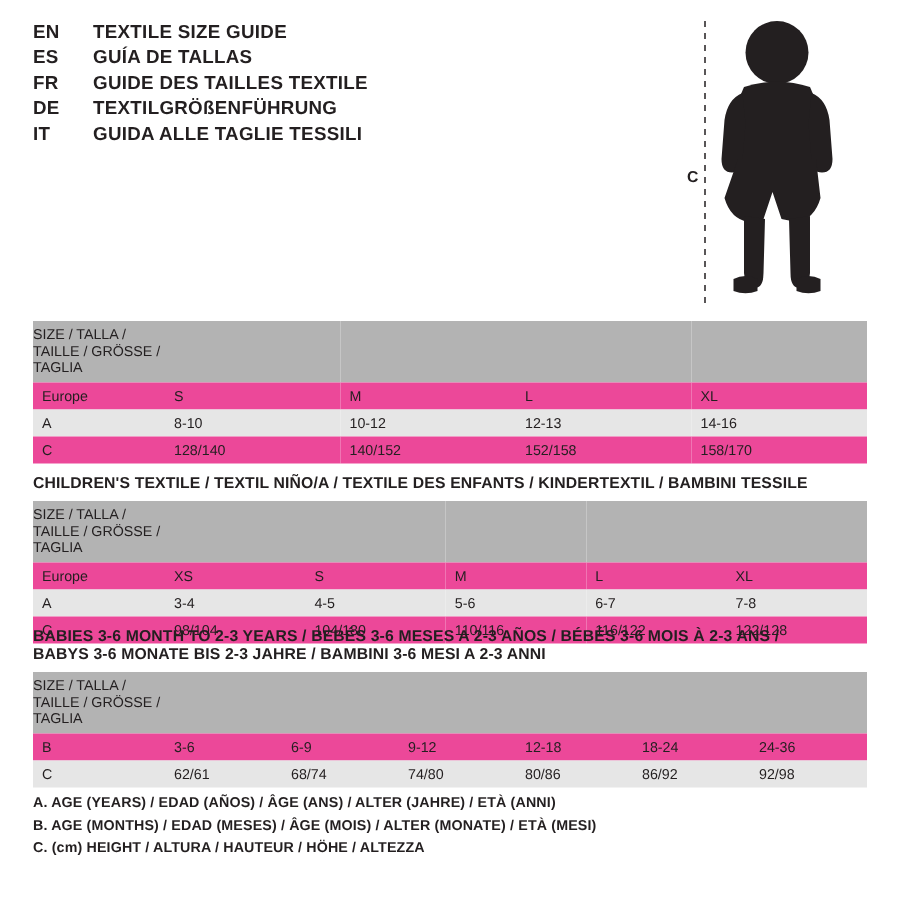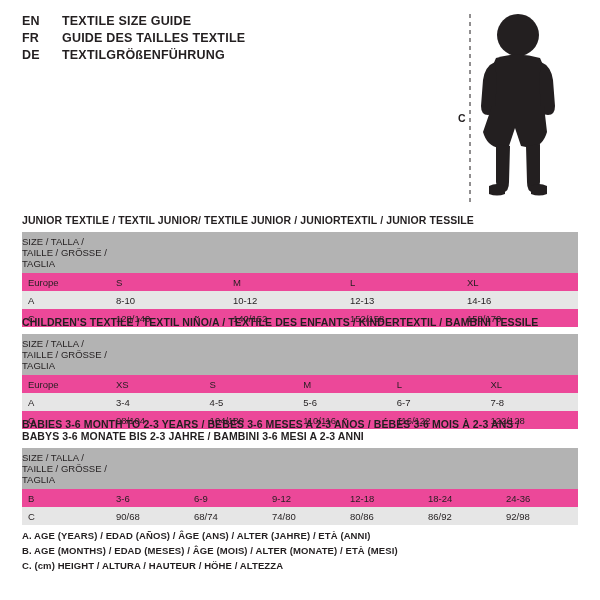--- a/index.html
+++ b/index.html
@@ -126,26 +126,34 @@
 <body>
 
 <div class="page">
 
   <div class="header">
     <div class="header-row">
       <span class="lang-code">EN</span>
       <span class="lang-title">TEXTILE SIZE GUIDE</span>
     </div>
     <div class="header-row">
+      <span class="lang-code">ES</span>
+      <span class="lang-title">GUÍA DE TALLAS</span>
+    </div>
+    <div class="header-row">
       <span class="lang-code">FR</span>
       <span class="lang-title">GUIDE DES TAILLES TEXTILE</span>
     </div>
     <div class="header-row">
       <span class="lang-code">DE</span>
       <span class="lang-title">TEXTILGRÖßENFÜHRUNG</span>
+    </div>
+    <div class="header-row">
+      <span class="lang-code">IT</span>
+      <span class="lang-title">GUIDA ALLE TAGLIE TESSILI</span>
     </div>
   </div>
 
   <div class="figure">
     <svg width="150" height="200" viewBox="0 0 150 200">
 
       <line x1="30" y1="6" x2="30" y2="196" stroke="#231f20" stroke-width="1" stroke-dasharray="4,4"></line>
 
       <g fill="#231f20">
 
@@ -165,21 +173,20 @@
 
         <path d="M49 178 q8 -4 16 0 l0 8 q-8 3 -16 0 z"></path>
 
         <path d="M91 178 q8 -4 16 0 l0 8 q-8 3 -16 0 z"></path>
       </g>
     </svg>
     <span class="figure-label">C</span>
   </div>
 
   <div class="section" style="top:214px;">
-    <div class="section-title">JUNIOR TEXTILE / TEXTIL JUNIOR/ TEXTILE JUNIOR / JUNIORTEXTIL / JUNIOR TESSILE</div>
     <table class="size-table">
       <tbody>
           <tr class="head-row">
         <td class="label-col">SIZE / TALLA / TAILLE / GRÖSSE / TAGLIA</td>
         <td></td>
             <td></td>
             <td></td>
             <td></td>
       </tr>
       <tr class="plain">
@@ -267,21 +274,21 @@
         <td class="label-col">B</td>
         <td>3-6</td>
         <td>6-9</td>
         <td>9-12</td>
         <td>12-18</td>
         <td>18-24</td>
         <td>24-36</td>
       </tr>
       <tr class="shade">
         <td class="label-col">C</td>
-        <td>90/68</td>
+        <td>62/61</td>
         <td>68/74</td>
         <td>74/80</td>
         <td>80/86</td>
         <td>86/92</td>
         <td>92/98</td>
       </tr>
     </tbody>
       </table>
   </div>
 

